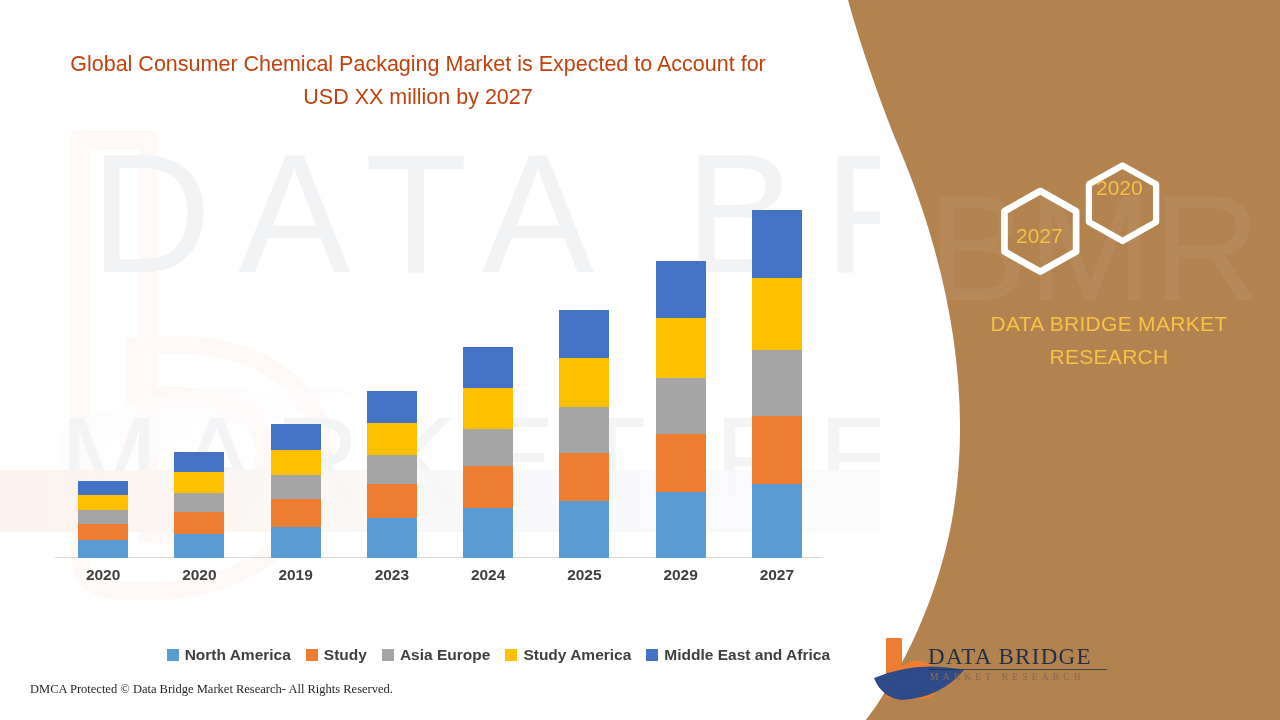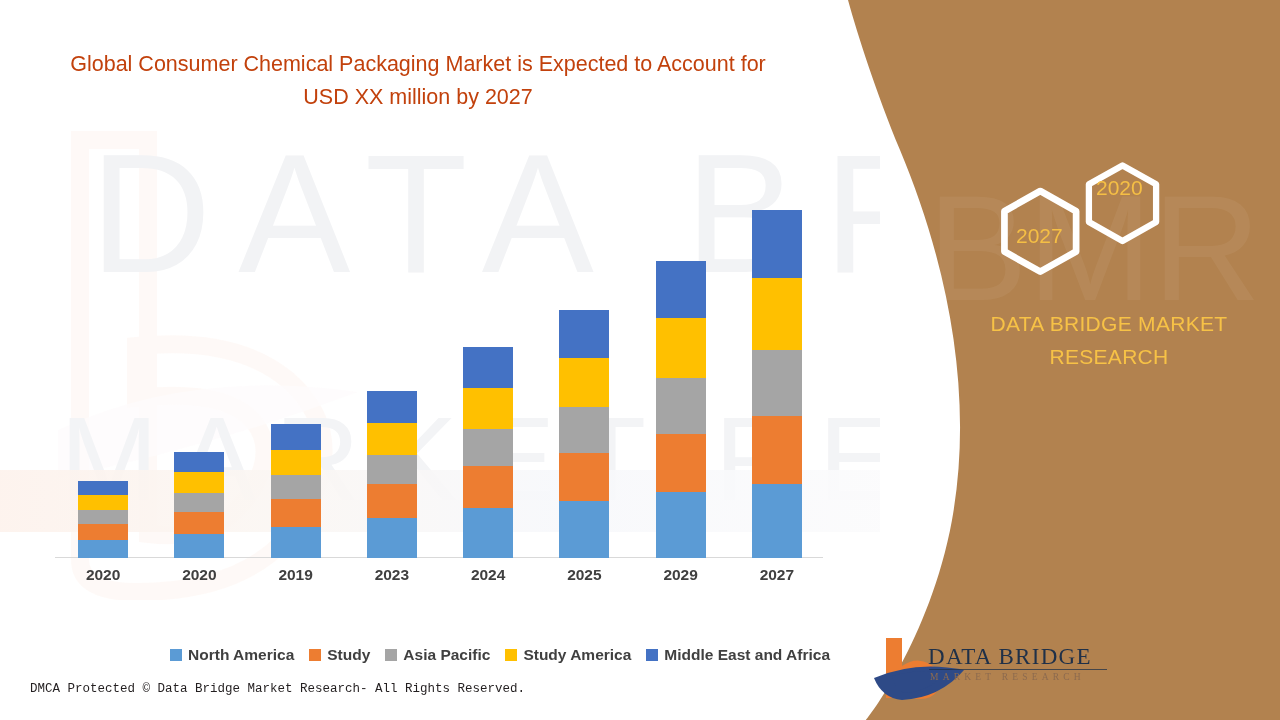--- a/index.html
+++ b/index.html
@@ -94,21 +94,21 @@
     position:absolute;left:55px;top:643px;width:775px;height:24px;
     display:flex;align-items:center;justify-content:flex-end;gap:15px;
   }
   .legend-item{display:flex;align-items:center;gap:6px;}
   .swatch{width:12px;height:12px;display:inline-block;}
   .legend-label{color:#404040;font-size:15.5px;font-weight:bold;white-space:nowrap;}
 
   
   .footer-left{
     position:absolute;left:30px;top:682px;
-    color:#231f20;font-size:12.5px;font-family:Liberation Mono, monospace;
+    color:#231f20;font-size:12.5px;font-family:Liberation Serif, serif;
   }
   .footer-right{
     position:absolute;left:460px;top:684px;
     color:#231f20;font-size:11.5px;font-family:"Liberation Serif",serif;
   }
 
   
   .logo{position:absolute;left:872px;top:636px;width:240px;height:66px;}
   .logo-text{
     position:absolute;left:928px;top:644px;width:200px;
@@ -255,21 +255,21 @@
         <div class="legend-item">
           <span class="swatch" style="background: rgb(91, 155, 213);"></span>
           <span class="legend-label">North America</span>
         </div>
         <div class="legend-item">
           <span class="swatch" style="background: rgb(237, 125, 49);"></span>
           <span class="legend-label">Study</span>
         </div>
         <div class="legend-item">
           <span class="swatch" style="background: rgb(165, 165, 165);"></span>
-          <span class="legend-label">Asia Pacific</span>
+          <span class="legend-label">Asia Europe</span>
         </div>
         <div class="legend-item">
           <span class="swatch" style="background: rgb(255, 192, 0);"></span>
           <span class="legend-label">Study America</span>
         </div>
         <div class="legend-item">
           <span class="swatch" style="background: rgb(68, 114, 196);"></span>
           <span class="legend-label">Middle East and Africa</span>
         </div>
       </div>

